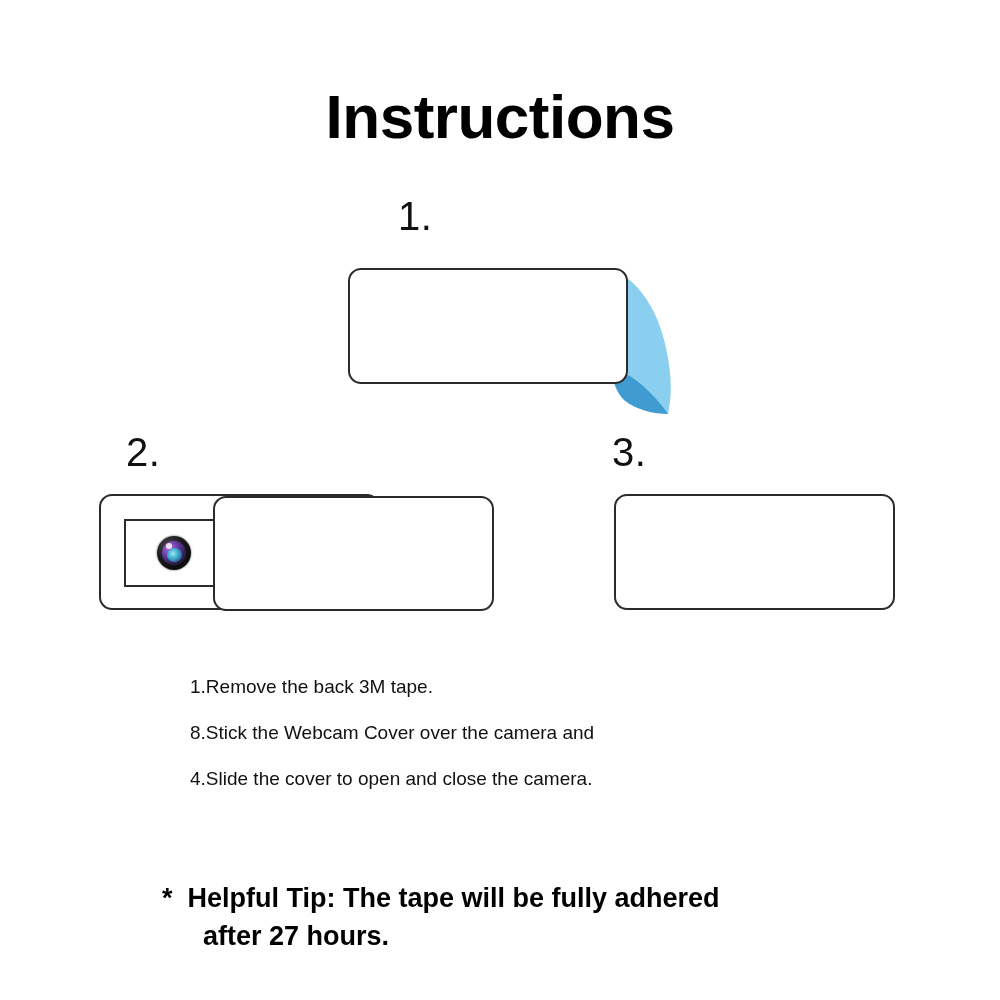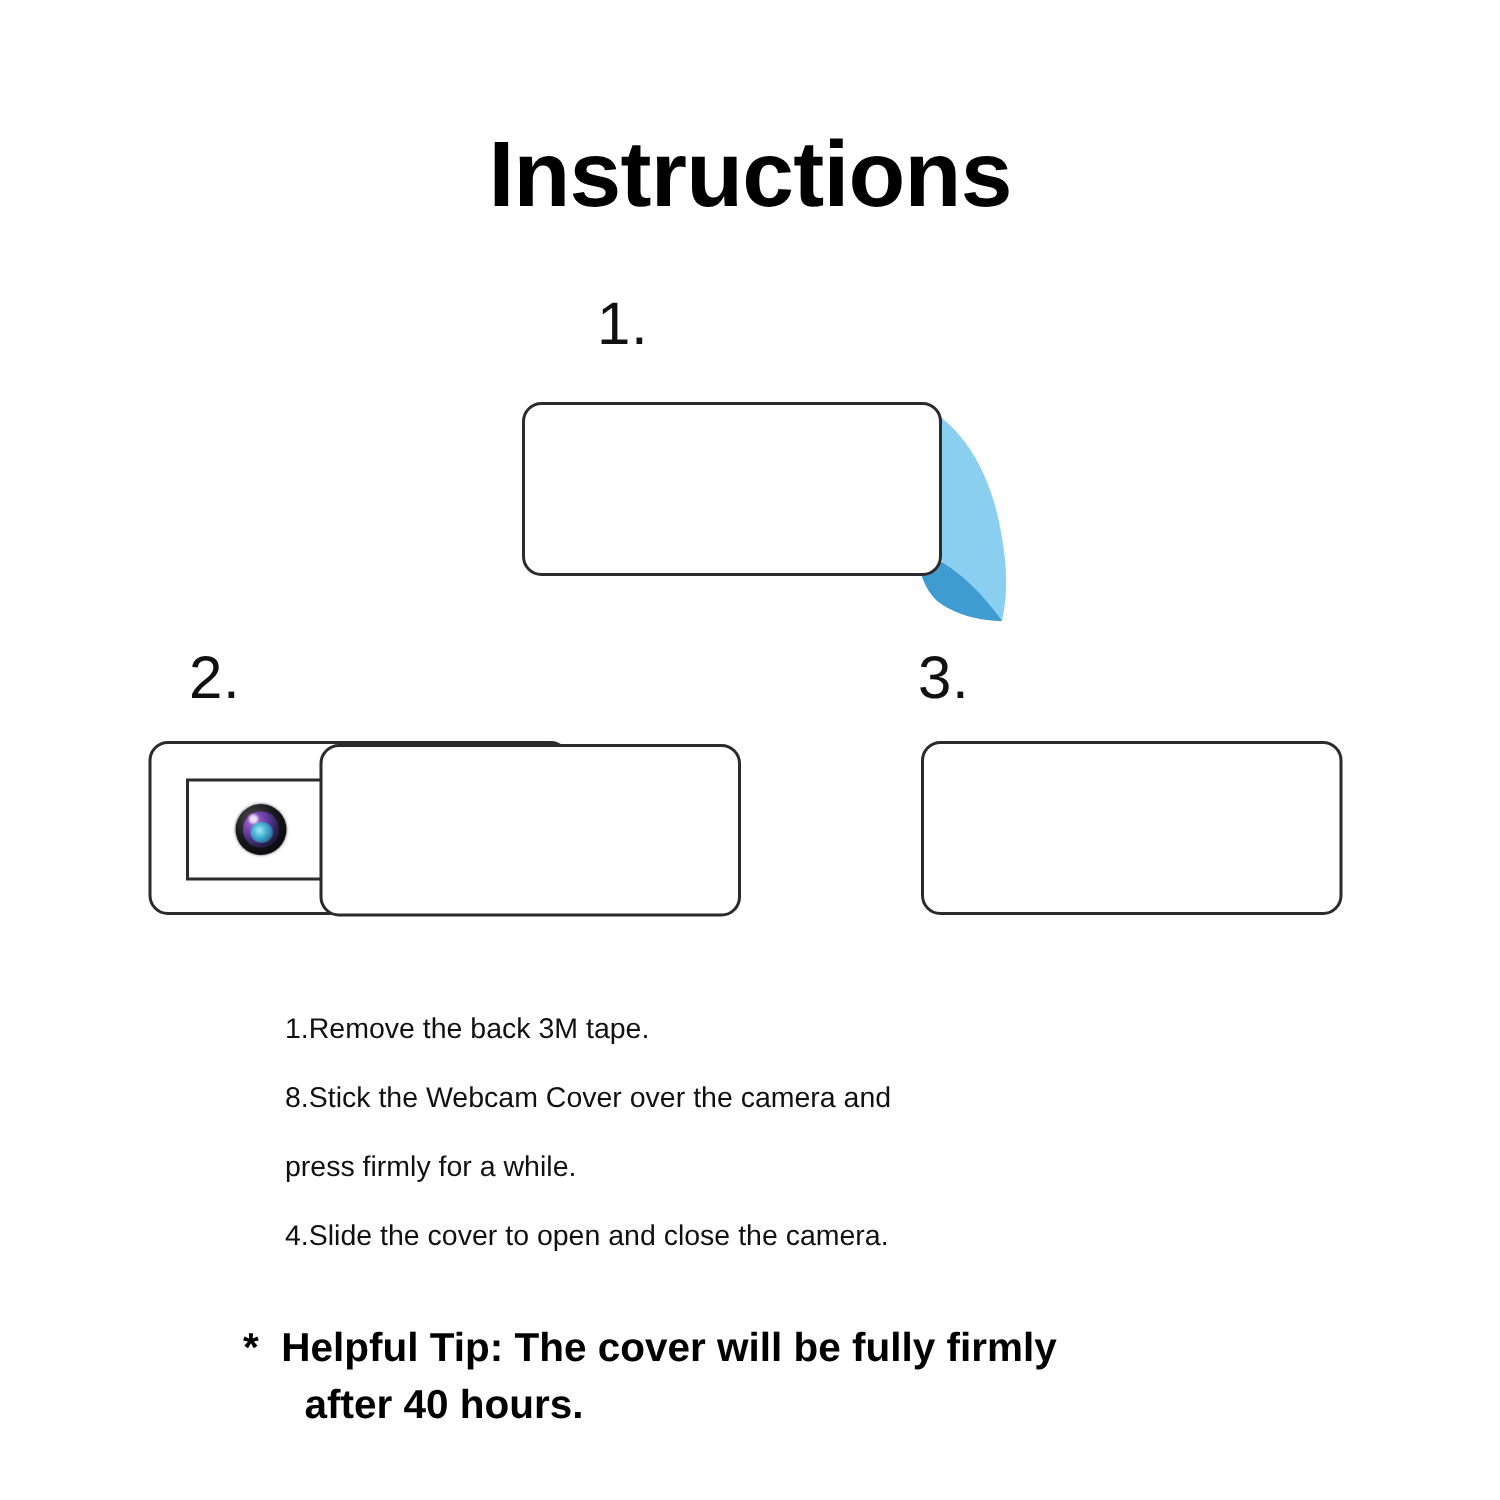--- a/index.html
+++ b/index.html
@@ -262,22 +262,21 @@
 
   <div class="step-num" id="step3-num">3.</div>
 
   <div id="step3-figure">
     <div class="plate" id="step3-cover"></div>
   </div>
 
   <div id="instructions-list">
     <div class="instr-line">1.Remove the back 3M tape.</div>
     <div class="instr-line">8.Stick the Webcam Cover over the camera and</div>
-    <div class="instr-line">press firmly for a while.</div>
     <div class="instr-line">4.Slide the cover to open and close the camera.</div>
   </div>
 
   <div id="helpful-tip">
-    <div class="tip-line" id="tip-line-1">*  Helpful Tip: The cover will be fully firmly</div>
-    <div class="tip-line" id="tip-line-2">after 40 hours.</div>
+    <div class="tip-line" id="tip-line-1">*  Helpful Tip: The tape will be fully adhered</div>
+    <div class="tip-line" id="tip-line-2">after 27 hours.</div>
   </div>
 
 </div>
 
 </body></html>

